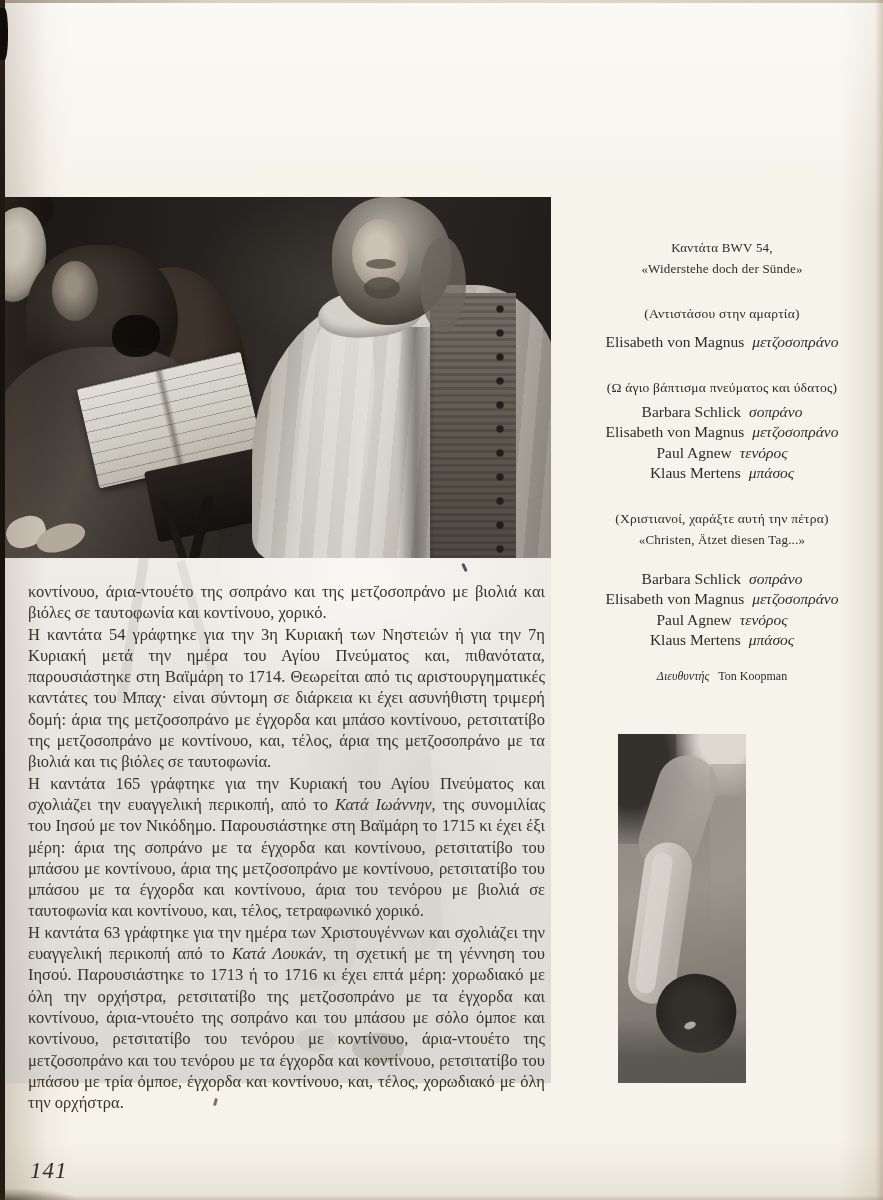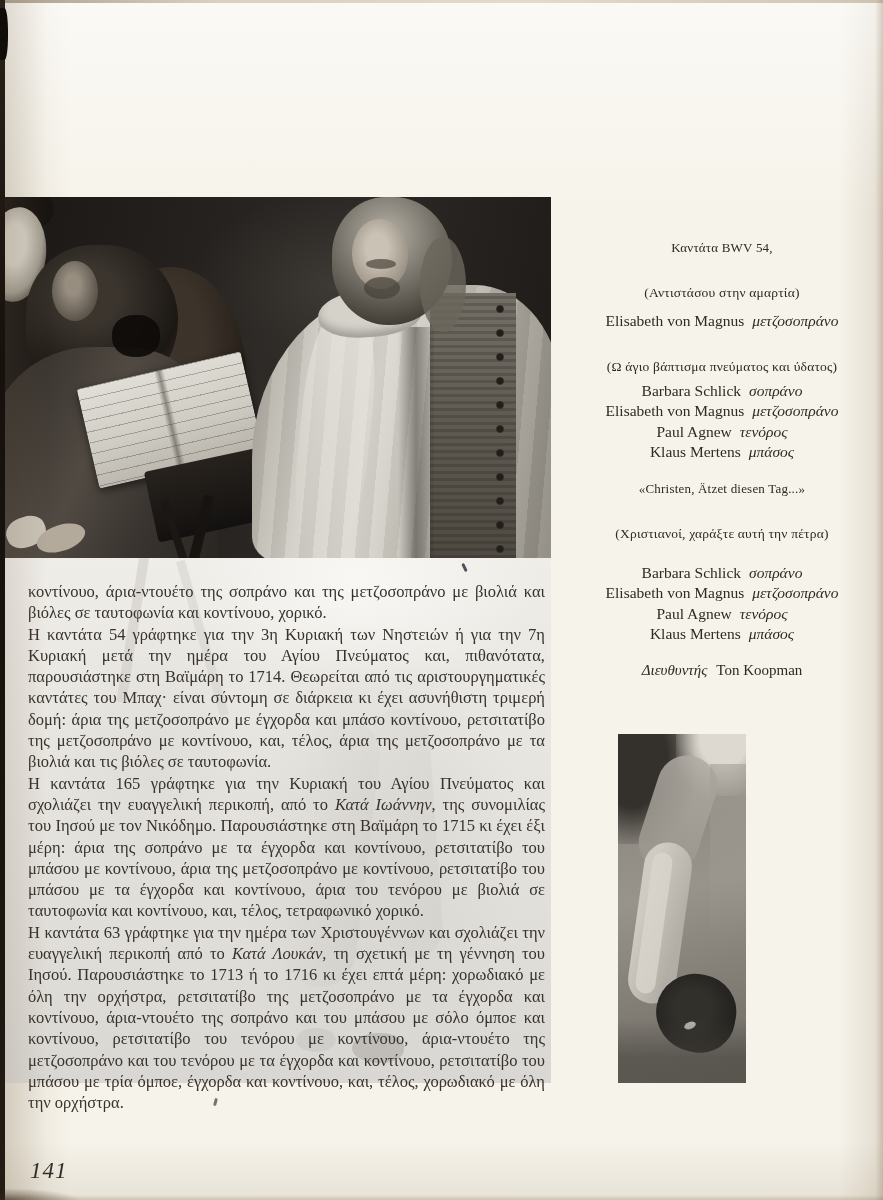--- a/index.html
+++ b/index.html
@@ -108,21 +108,21 @@
   
   #program-column{position:absolute;left:577px;top:237px;width:290px;text-align:center;color:#2e2a25;z-index:5;}
   .prog-line{line-height:21px;font-size:13px;letter-spacing:.2px;}
   .prog-translation{font-size:13.5px;margin-top:24px;}
   .prog-section{margin-bottom:15px;}
   .prog-performers{margin-top:4px;}
   .prog-section:nth-child(1) .prog-performers{margin-top:8px;}
   .prog-section:nth-child(3) .prog-performers{margin-top:19px;}
   .prog-performer{line-height:20.5px;font-size:15.5px;}
   .perf-voice{font-style:italic;margin-left:8px;}
-  #director-row{line-height:21px;font-size:15px;}
+  #director-row{line-height:21px;font-size:12px;}
   #director-label{font-style:italic;}
   #director-name{margin-left:9px;}
 
   
   .detail{left:618px;top:734px;width:128px;height:349px;overflow:hidden;z-index:1;
     background:linear-gradient(165deg,#77736c 0%,#8f8b83 25%,#98948c 45%,#87837b 65%,#6f6b64 100%);}
   .dt-dark-tl{left:-12px;top:-12px;width:88px;height:122px;
     background:radial-gradient(ellipse at 30% 30%, #34312d 40%, rgba(52,49,45,0) 78%);}
   .dt-shirt{left:58px;top:-10px;width:80px;height:72px;
     background:radial-gradient(ellipse at 60% 20%, #ddd9d1 35%, rgba(221,217,209,0) 78%);}
@@ -190,37 +190,38 @@
       <p class="body-par"><span>κοντίνουο, άρια-ντουέτο της σοπράνο και της μετζοσοπράνο με βιολιά και βιόλες σε ταυτοφωνία και κοντίνουο, χορικό.</span></p>
       <p class="body-par"><span>Η καντάτα 54 γράφτηκε για την 3η Κυριακή των Νηστειών ή για την 7η Κυριακή μετά την ημέρα του Αγίου Πνεύματος και, πιθανότατα, παρουσιάστηκε στη Βαϊμάρη το 1714. Θεωρείται από τις αριστουργηματικές καντάτες του Μπαχ· είναι σύντομη σε διάρκεια κι έχει ασυνήθιστη τριμερή δομή: άρια της μετζοσοπράνο με έγχορδα και μπάσο κοντίνουο, ρετσιτατίβο της μετζοσοπράνο με κοντίνουο, και, τέλος, άρια της μετζοσοπράνο με τα βιολιά και τις βιόλες σε ταυτοφωνία.</span></p>
       <p class="body-par"><span>Η καντάτα 165 γράφτηκε για την Κυριακή του Αγίου Πνεύματος και σχολιάζει την ευαγγελική περικοπή, από το </span><i>Κατά Ιωάννην</i><span>, της συνομιλίας του Ιησού με τον Νικόδημο. Παρουσιάστηκε στη Βαϊμάρη το 1715 κι έχει έξι μέρη: άρια της σοπράνο με τα έγχορδα και κοντίνουο, ρετσιτατίβο του μπάσου με κοντίνουο, άρια της μετζοσοπράνο με κοντίνουο, ρετσιτατίβο του μπάσου με τα έγχορδα και κοντίνουο, άρια του τενόρου με βιολιά σε ταυτοφωνία και κοντίνουο, και, τέλος, τετραφωνικό χορικό.</span></p>
       <p class="body-par"><span>Η καντάτα 63 γράφτηκε για την ημέρα των Χριστουγέννων και σχολιάζει την ευαγγελική περικοπή από το </span><i>Κατά Λουκάν</i><span>, τη σχετική με τη γέννηση του Ιησού. Παρουσιάστηκε το 1713 ή το 1716 κι έχει επτά μέρη: χορωδιακό με όλη την ορχήστρα, ρετσιτατίβο της μετζοσοπράνο με τα έγχορδα και κοντίνουο, άρια-ντουέτο της σοπράνο και του μπάσου με σόλο όμποε και κοντίνουο, ρετσιτατίβο του τενόρου με κοντίνουο, άρια-ντουέτο της μετζοσοπράνο και του τενόρου με τα έγχορδα και κοντίνουο, ρετσιτατίβο του μπάσου με τρία όμποε, έγχορδα και κοντίνουο, και, τέλος, χορωδιακό με όλη την ορχήστρα.</span></p>
     </div>
 
   <div id="program-column">
     <div id="program-sections">
         <div class="prog-section">
           <div class="prog-line prog-heading">Καντάτα BWV 54,</div>
+          <div class="prog-line prog-title">«Widerstehe doch der Sünde»</div>
           <div class="prog-line prog-translation">(Αντιστάσου στην αμαρτία)</div>
           <div class="prog-performers">
             <div class="prog-performer"><span class="perf-name">Elisabeth von Magnus</span><span class="perf-voice">μετζοσοπράνο</span></div>
           </div>
         </div>
         <div class="prog-section">
           <div class="prog-line prog-translation">(Ω άγιο βάπτισμα πνεύματος και ύδατος)</div>
           <div class="prog-performers">
             <div class="prog-performer"><span class="perf-name">Barbara Schlick</span><span class="perf-voice">σοπράνο</span></div>
             <div class="prog-performer"><span class="perf-name">Elisabeth von Magnus</span><span class="perf-voice">μετζοσοπράνο</span></div>
             <div class="prog-performer"><span class="perf-name">Paul Agnew</span><span class="perf-voice">τενόρος</span></div>
             <div class="prog-performer"><span class="perf-name">Klaus Mertens</span><span class="perf-voice">μπάσος</span></div>
           </div>
         </div>
         <div class="prog-section">
+          <div class="prog-line prog-translation">(Χριστιανοί, χαράξτε αυτή την πέτρα)</div>
           <div class="prog-line prog-title">«Christen, Ätzet diesen Tag...»</div>
-          <div class="prog-line prog-translation">(Χριστιανοί, χαράξτε αυτή την πέτρα)</div>
           <div class="prog-performers">
             <div class="prog-performer"><span class="perf-name">Barbara Schlick</span><span class="perf-voice">σοπράνο</span></div>
             <div class="prog-performer"><span class="perf-name">Elisabeth von Magnus</span><span class="perf-voice">μετζοσοπράνο</span></div>
             <div class="prog-performer"><span class="perf-name">Paul Agnew</span><span class="perf-voice">τενόρος</span></div>
             <div class="prog-performer"><span class="perf-name">Klaus Mertens</span><span class="perf-voice">μπάσος</span></div>
           </div>
         </div>
       </div>
     <div id="director-row">
       <span id="director-label">Διευθυντής</span><span id="director-name">Ton Koopman</span>

